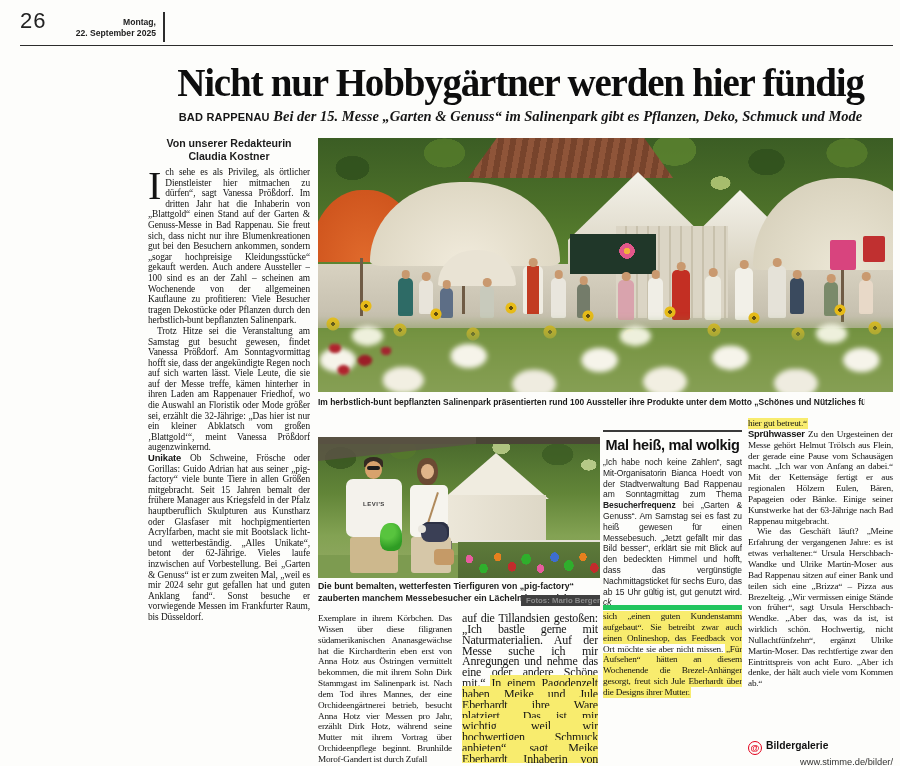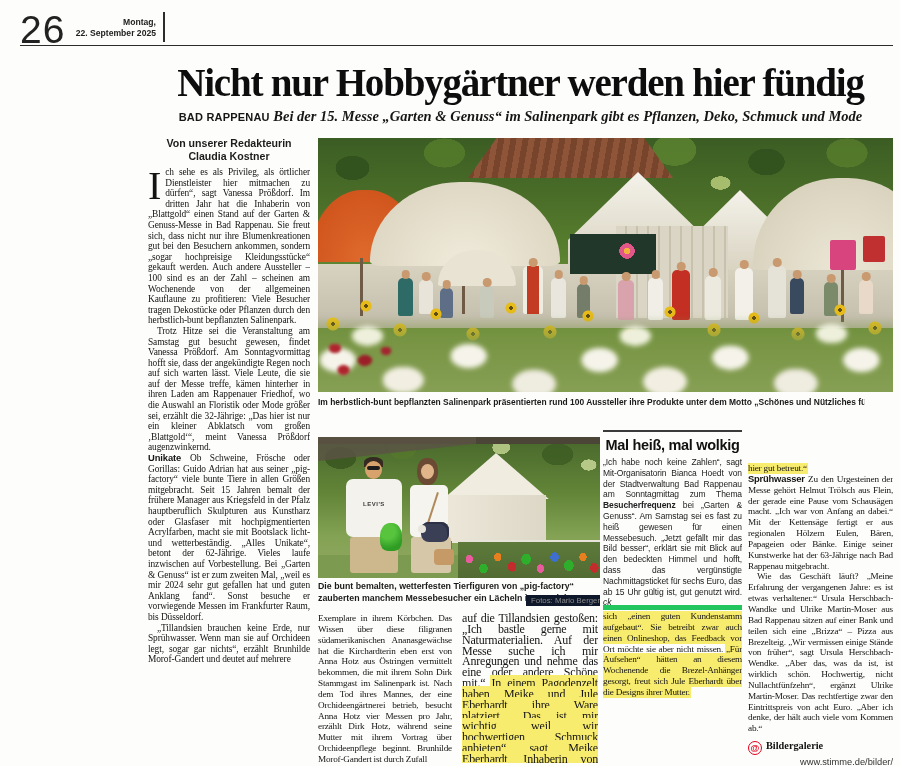--- a/index.html
+++ b/index.html
@@ -1,63 +1,63 @@
 <!DOCTYPE html>
 <html lang="de"><head>
 <meta charset="utf-8">
 <style>
   html,body{margin:0;padding:0;}
   body{width:900px;height:766px;background:#fdfdfb;position:relative;overflow:hidden;
        font-family:"Liberation Serif",serif;color:#161616;}
   
   .hdr{position:absolute;left:20px;top:4px;width:873px;height:41px;border-bottom:1.6px solid #2c2c2c;}
-  .pageno{position:absolute;left:0;top:4px;font-family:"Liberation Sans",sans-serif;font-size:39px;letter-spacing:1px;color:#222;}
+  .pageno{position:absolute;left:0;top:4px;font-family:"Liberation Sans",sans-serif;font-size:22px;letter-spacing:1px;color:#222;}
   .dateblk{position:absolute;left:40px;top:13px;width:96px;text-align:right;
            font-family:"Liberation Sans",sans-serif;font-weight:bold;font-size:8.6px;line-height:10.5px;color:#222;}
   .vrule{position:absolute;left:143px;top:8px;width:1.6px;height:30px;background:#2c2c2c;}
   .section{position:absolute;left:151px;top:3px;font-family:"Liberation Serif",serif;
            font-size:29px;font-weight:600;letter-spacing:1px;color:#111;}
   
   .headline{position:absolute;left:148px;top:60px;width:745px;text-align:center;
             font-family:"Liberation Serif",serif;font-weight:bold;font-size:39px;letter-spacing:-1.2px;color:#0d0d0d;white-space:nowrap;}
   .kicker{position:absolute;left:148px;top:107px;width:745px;text-align:center;white-space:nowrap;}
   .kick-loc{font-family:"Liberation Sans",sans-serif;font-weight:bold;font-size:11px;letter-spacing:.2px;}
   .kick-txt{font-family:"Liberation Serif",serif;font-style:italic;font-weight:bold;font-size:14.5px;}
   .byline{position:absolute;left:148px;top:137px;width:162px;text-align:center;
           font-family:"Liberation Sans",sans-serif;font-weight:bold;font-size:10.6px;line-height:12.5px;color:#1c1c1c;}
   
   .col{position:absolute;overflow:hidden;text-align:justify;color:#141414;}
   .col p{margin:0;}
   .col1{left:148px;top:167px;width:162px;height:589px;font-size:9.4px;line-height:10.6px;letter-spacing:-.1px;}
   .col2{left:318px;top:613px;width:134px;height:150px;font-size:9.2px;line-height:10.85px;letter-spacing:-.2px;}
   .col3{left:462px;top:613px;width:136px;height:150px;font-size:12px;line-height:10.85px;letter-spacing:-.2px;}
   .col4{left:603px;top:611px;width:139px;height:152px;font-size:9.2px;line-height:10.85px;letter-spacing:-.2px;}
-  .col5{left:748px;top:463px;width:145px;height:292px;font-size:9.2px;line-height:10.85px;letter-spacing:-.2px;}
+  .col5{left:748px;top:418px;width:145px;height:292px;font-size:9.2px;line-height:10.85px;letter-spacing:-.2px;}
   .para.ind{text-indent:9px;}
   .para.sp{}
   .dropcap{float:left;font-size:40px;line-height:33px;height:40px;padding:2px 4px 0 0;font-weight:400;}
   .lead{font-family:"Liberation Sans",sans-serif;font-weight:bold;font-size:9.4px;}
   .hl{background:#f8ec6e;box-shadow:0 0 0 1px #f8ec6e;}
   
   .infobox{position:absolute;left:603px;top:430px;width:139px;height:173px;border-top:2px solid #3a3a3a;
            border-bottom:5px solid #22c55e;overflow:hidden;font-family:"Liberation Sans",sans-serif;}
   .infobox h3{margin:5px 0 4px 0;text-align:center;font-size:14.5px;letter-spacing:-.3px;color:#111;}
   .ibody{font-size:8.5px;line-height:10.8px;letter-spacing:-.1px;text-align:justify;color:#222;}
   
   .maincap{position:absolute;left:318px;top:397px;width:575px;overflow:hidden;
            font-family:"Liberation Sans",sans-serif;font-weight:bold;font-size:8.9px;color:#1a1a1a;
            white-space:nowrap;transform:scaleX(.95);transform-origin:left top;}
   .cap2{position:absolute;left:318px;top:581px;width:282px;height:26px;
         font-family:"Liberation Sans",sans-serif;font-weight:bold;font-size:8.8px;line-height:11.5px;color:#1a1a1a;}
-  .credit{position:absolute;right:0;bottom:1px;font-weight:normal;font-size:7.8px;color:#8a8a8a;background:#0f172a;padding-left:5px;}
+  .credit{position:absolute;right:0;bottom:1px;font-weight:bold;font-size:7.8px;color:#8a8a8a;background:#404040;padding-left:5px;}
   
   .flink{position:absolute;left:748px;top:735px;width:145px;font-family:"Liberation Sans",sans-serif;}
   .at{display:inline-block;width:12px;height:12px;border:1.4px solid #e2001a;border-radius:50%;color:#e2001a;
       font-size:9px;font-weight:bold;text-align:center;line-height:12px;vertical-align:-2px;}
-  .flabel{font-weight:bold;font-size:10.3px;color:#111;margin-left:4px;font-family:Liberation Serif, serif;}
+  .flabel{font-weight:bold;font-size:10.3px;color:#111;margin-left:4px;}
   .furl{font-size:9.3px;color:#333;margin-top:2px;margin-left:1px;text-align:right;}
   
   .photo{position:absolute;overflow:hidden;background:#6d8f3c;}
   .p-main{left:318px;top:138px;width:575px;height:254px;}
   .p-2{left:318px;top:437px;width:282px;height:141px;}
   .photo *{position:absolute;}
   .foliage{left:0;top:0;width:100%;height:150px;
      background:linear-gradient(180deg,#3b5d24 0%,#4c7029 45%,#5a822f 80%,#688f3e 100%);}
   .leaves{left:0;top:0;width:100%;height:150px;opacity:.8;background-image:
      radial-gradient(28px 20px at 6% 20%,#2f4f1d 0 60%,transparent 61%),
@@ -251,21 +251,20 @@
 
 <div class="infobox">
   <h3>Mal heiß, mal wolkig</h3>
   <div class="ibody"><span>„Ich habe noch keine Zahlen“, sagt Mit-Organisatorin Bianca Hoedt von der Stadtverwaltung Bad Rappenau am Sonntagmittag zum Thema </span><span style="font-weight: bold;">Besucherfrequenz</span><span> bei „Garten &amp; Genuss“. Am Samstag sei es fast zu heiß gewesen für einen Messebesuch. „Jetzt gefällt mir das Bild besser“, erklärt sie mit Blick auf den bedeckten Himmel und hofft, dass das vergünstigte Nachmittagsticket für sechs Euro, das ab 15 Uhr gültig ist, gut genutzt wird. </span><span style="font-style: italic;">ck</span></div>
 </div>
 
 <div class="col col1">
     <p class="para"><span class="dropcap">I</span><span>ch sehe es als Privileg, als örtlicher Dienstleister hier mitmachen zu dürfen“, sagt Vanessa Prößdorf. Im dritten Jahr hat die Inhaberin von „Blattgold“ einen Stand auf der Garten &amp; Genuss-Messe in Bad Rappenau. Sie freut sich, dass nicht nur ihre Blumenkreationen gut bei den Besuchern ankommen, sondern „sogar hochpreisige Kleidungsstücke“ gekauft werden. Auch andere Aussteller – 100 sind es an der Zahl – scheinen am Wochenende von der allgemeinen Kauflaune zu profitieren: Viele Besucher tragen Dekostücke oder Pflanzen durch den herbstlich-bunt bepflanzten Salinenpark.</span></p>
     <p class="para ind"><span>Trotz Hitze sei die Veranstaltung am Samstag gut besucht gewesen, findet Vanessa Prößdorf. Am Sonntagvormittag hofft sie, dass der angekündigte Regen noch auf sich warten lässt. Viele Leute, die sie auf der Messe treffe, kämen hinterher in ihren Laden am Rappenauer Friedhof, wo die Auswahl an Floristik oder Mode größer sei, erzählt die 32-Jährige: „Das hier ist nur ein kleiner Abklatsch vom großen ‚Blattgold‘“, meint Vanessa Prößdorf augenzwinkernd.</span></p>
     <p class="para sp"><span class="lead">Unikate </span><span>Ob Schweine, Frösche oder Gorillas: Guido Adrian hat aus seiner „pig-factory“ viele bunte Tiere in allen Größen mitgebracht. Seit 15 Jahren bemalt der frühere Manager aus Kriegsfeld in der Pfalz hauptberuflich Skulpturen aus Kunstharz oder Glasfaser mit hochpigmentierten Acrylfarben, macht sie mit Bootslack licht- und wetterbeständig. „Alles Unikate“, betont der 62-Jährige. Vieles laufe inzwischen auf Vorbestellung. Bei „Garten &amp; Genuss“ ist er zum zweiten Mal, „weil es mir 2024 sehr gut gefallen hat und guten Anklang fand“. Sonst besuche er vorwiegende Messen im Frankfurter Raum, bis Düsseldorf.</span></p>
-    <p class="para ind"><span>„Tillandsien brauchen keine Erde, nur Sprühwasser. Wenn man sie auf Orchideen legt, sogar gar nichts“, erzählt Brunhilde Morof-Gandert und deutet auf mehrere</span></p>
   </div>
 <div class="col col2">
     <p class="para"><span>Exemplare in ihrem Körbchen. Das Wissen über diese filigranen südamerikanischen Ananasgewächse hat die Kirchardterin eben erst von Anna Hotz aus Östringen vermittelt bekommen, die mit ihrem Sohn Dirk Stammgast im Salinenpark ist. Nach dem Tod ihres Mannes, der eine Orchideengärtnerei betrieb, besucht Anna Hotz vier Messen pro Jahr, erzählt Dirk Hotz, während seine Mutter mit ihrem Vortrag über Orchideenpflege beginnt. Brunhilde Morof-Gandert ist durch Zufall</span></p>
   </div>
 <div class="col col3">
     <p class="para"><span>auf die Tillandsien gestoßen: „Ich bastle gerne mit Naturmaterialien. Auf der Messe suche ich mir Anregungen und nehme das eine oder andere Schöne mit.“ </span><span class="hl">In einem Pagodenzelt haben Meike und Jule Eberhardt ihre Ware platziert. „Das ist mir wichtig, weil wir hochwertigen Schmuck anbieten“, sagt Meike Eberhardt, Inhaberin von „Perlenpool“.</span></p>
     <p class="para ind"><span>Seit zehn Jahren hat die Goldschmiedin aus Stuttgart ihren festen Platz bei „Garten &amp; Genuss“ und</span></p>
   </div>
 <div class="col col4">
     <p class="para"><span class="hl">sich „einen guten Kundenstamm aufgebaut“. Sie betreibt zwar auch einen Onlineshop, das Feedback vor </span><span>Ort möchte sie aber nicht missen. </span><span class="hl">„Für Aufsehen“ hätten an diesem Wochenende die Brezel-Anhänger gesorgt, freut sich Jule Eberhardt über die Designs ihrer Mutter.</span></p>

